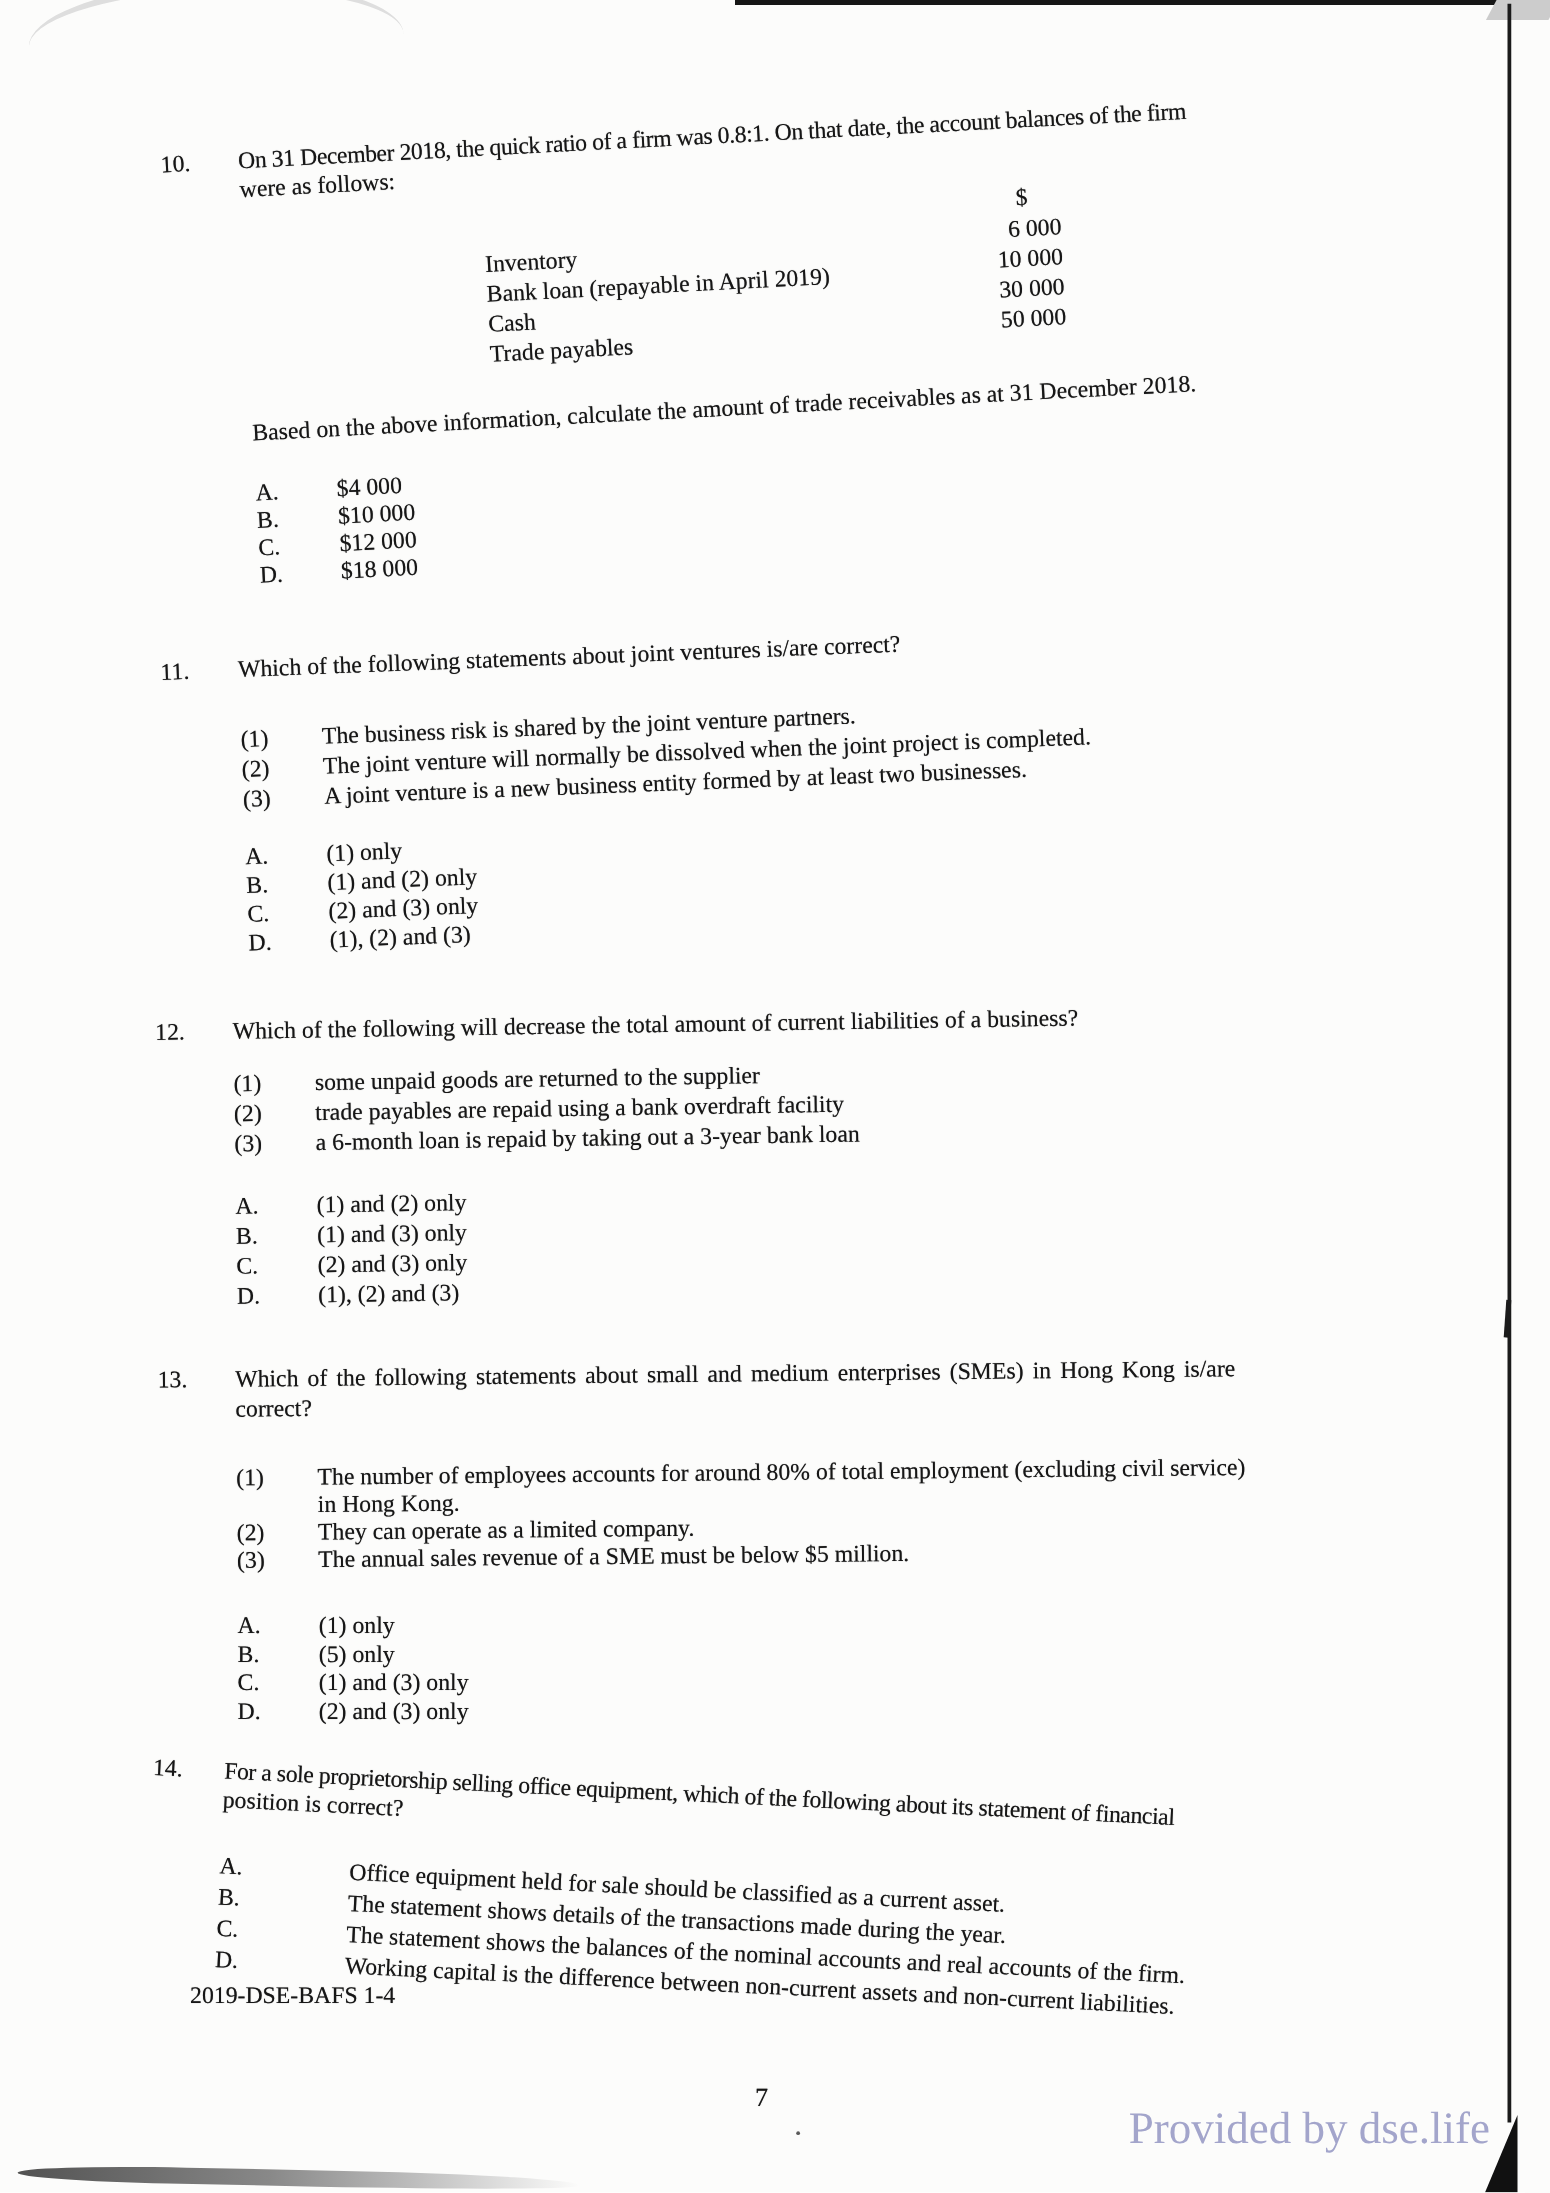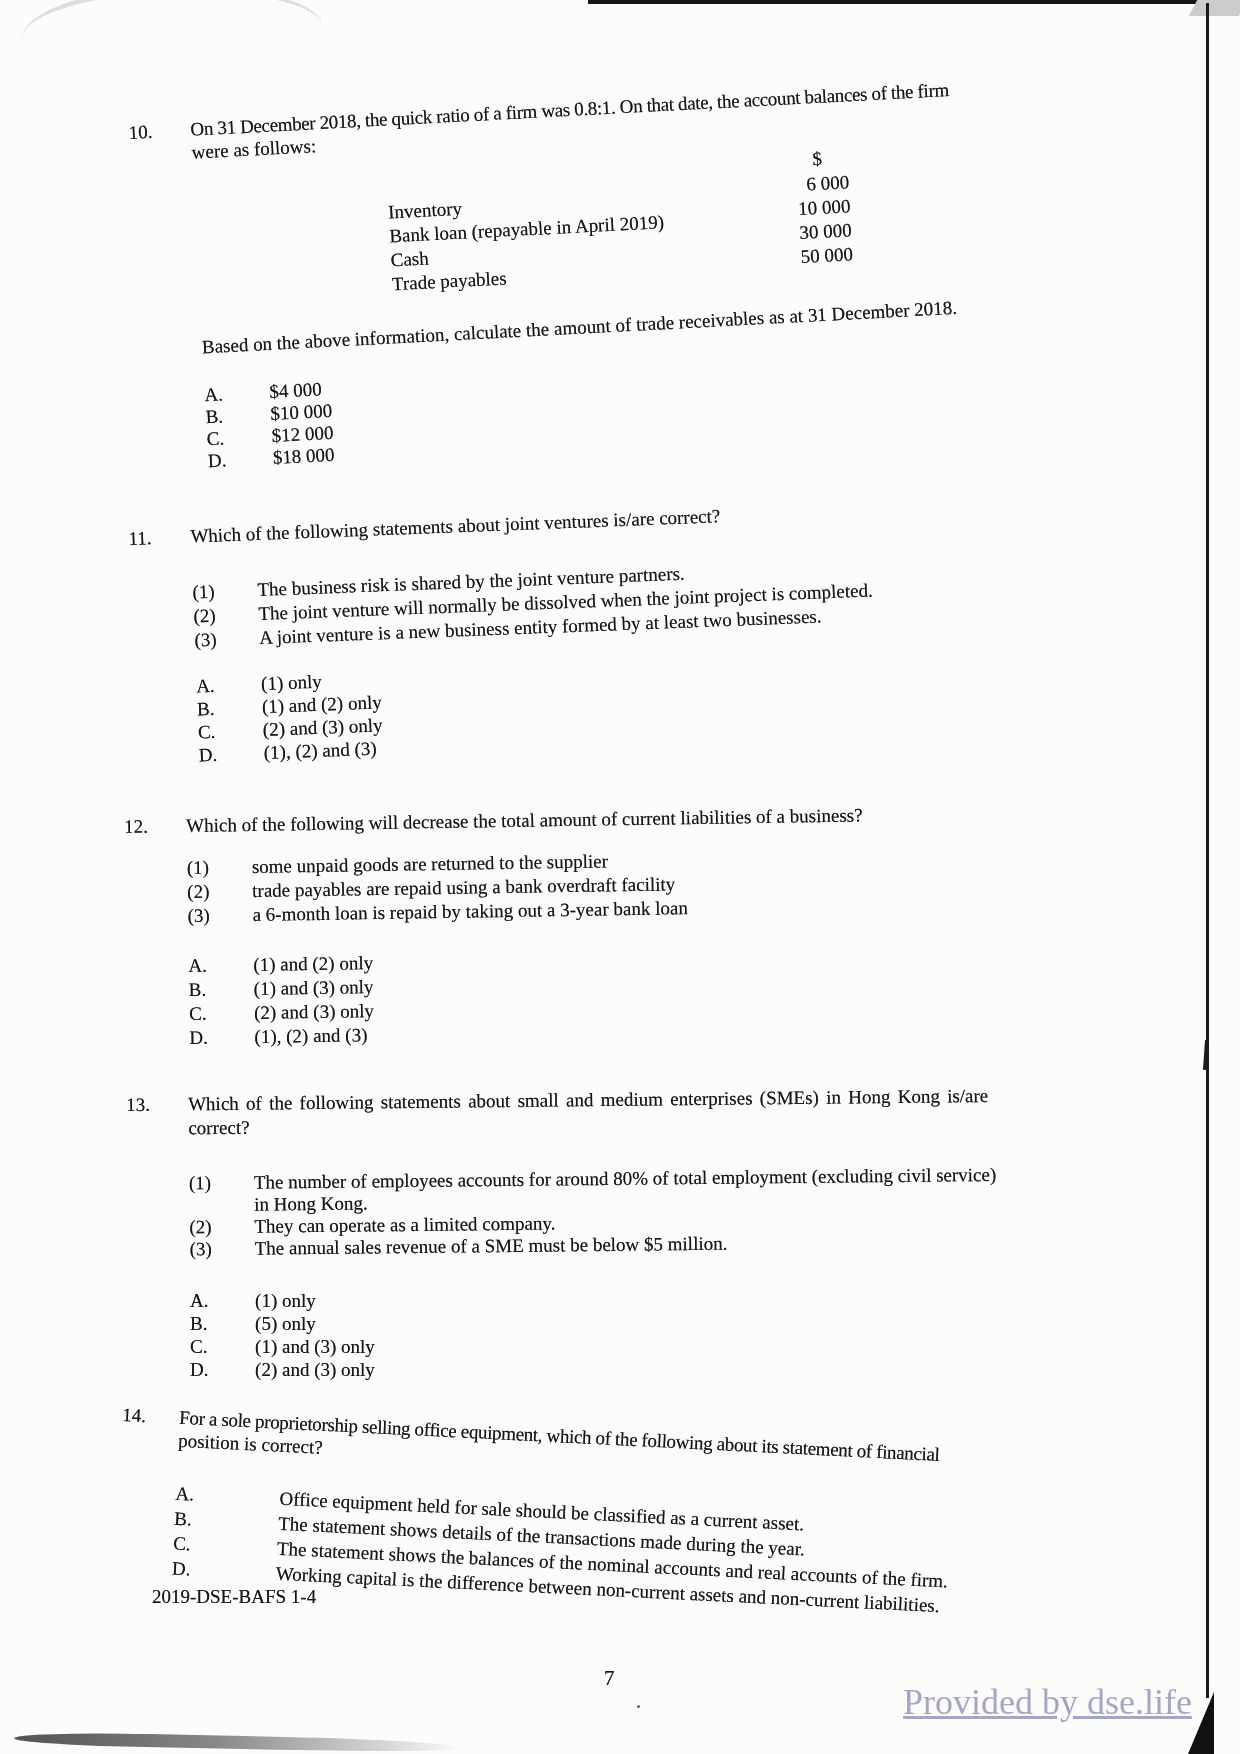--- a/index.html
+++ b/index.html
@@ -62,21 +62,20 @@
   #q14 .opts{margin-top:29px;} #q14 .opt{line-height:25px;}
   #q14 .olet{width:104px;}
 
   
   .footer-code{position:absolute;left:152px;top:1586px;white-space:nowrap;}
   .page-number{position:absolute;left:604px;top:1666px;font-size:21px;}
   .page-number-dot{position:absolute;left:637px;top:1705px;width:3px;height:3px;border-radius:50%;background:#5a5a5a;}
   .watermark{
     position:absolute;left:903px;top:1682px;
     font-size:36px;line-height:40px;
-    text-decoration:underline;
     text-shadow:none;white-space:nowrap;
   }
 
   
   .edge-top{position:absolute;left:588px;top:0;width:652px;height:4px;background:#161616;}
   .edge-notch{position:absolute;left:1193px;top:0;width:50px;height:16px;background:#cccccc;transform:skewX(-28deg);}
   .edge-right{position:absolute;left:1206px;top:3px;width:3px;height:1695px;background:#1b1b1b;}
   .edge-right-kink{position:absolute;left:1204px;top:1040px;width:4px;height:30px;background:#1b1b1b;transform:rotate(4deg);}
   .edge-wedge{position:absolute;left:1188px;top:1692px;width:0;height:0;
     border-right:26px solid #111;border-top:62px solid transparent;}

